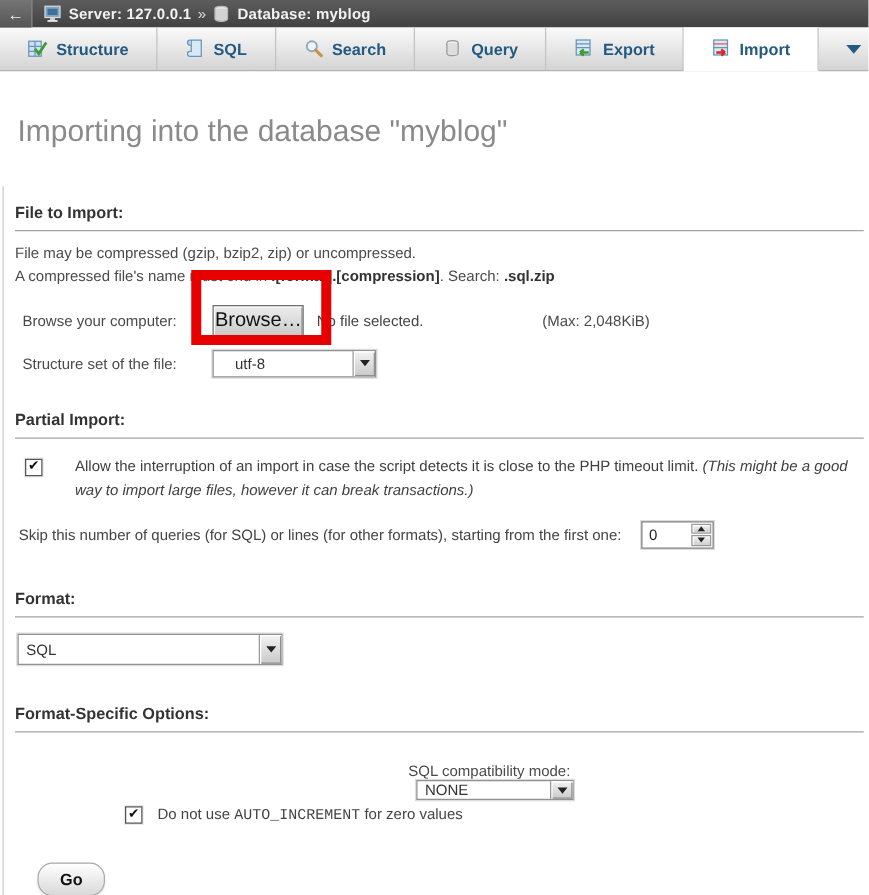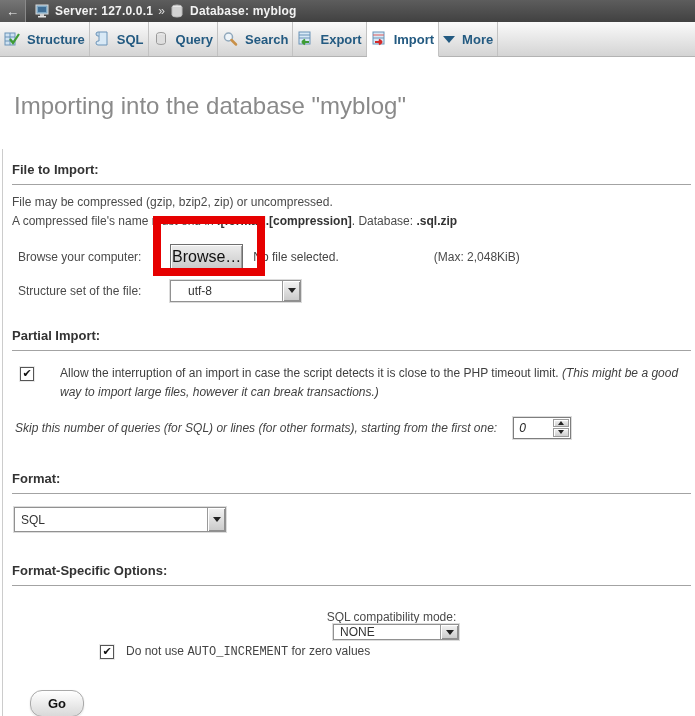--- a/index.html
+++ b/index.html
@@ -14,21 +14,21 @@
               background:linear-gradient(#757575,#555); border-right:1px solid #8a8a8a;
               color:#eee; font-size:13px; cursor:pointer; }
   .crumbs { display:flex; align-items:center; gap:5px; padding-left:9px;
             font-size:12px; font-weight:600; letter-spacing:.2px; }
   .crumbs .sep { color:#ddd; font-weight:normal; }
   .crumb-ico { display:inline-flex; width:15px; height:14px; }
 
   
   .tabbar { display:flex; align-items:stretch; height:34px;
             background:linear-gradient(#fafafa,#d4d4d4); border-bottom:1px solid #b3b3b3; }
-  .tab { display:flex; align-items:center; gap:7px; padding:0 4px;
+  .tab { display:flex; align-items:center; gap:7px; padding:0 22px;
          border-right:1px solid #c2c2c2; font-size:13px; font-weight:bold;
          color:#235a81; cursor:pointer; white-space:nowrap; }
   .tab.active { background:#fff; border-bottom:1px solid #fff; margin-bottom:-1px; }
   .tab-ico { display:inline-flex; width:16px; height:16px; }
   .chev { width:0; height:0; border-left:6px solid transparent; border-right:6px solid transparent;
           border-top:7px solid #235a81; display:inline-block; }
 
   
   .content { position:relative; padding:0 3px 0 12px; }
   .left-rule { position:absolute; left:2px; top:57px; bottom:0; width:1px; background:#ccc; }
@@ -73,21 +73,21 @@
 
   .checkbox { width:12px; height:12px; flex:none; background:#fff; border:1px solid #555;
               box-shadow:0 0 0 1px #e9e9e9; display:inline-flex; align-items:center;
               justify-content:center; cursor:pointer; }
   .checkbox::after { content:"✔"; font-size:11px; line-height:1; color:#111; margin-top:-1px; }
 
   .allow-row { margin-top:13px; display:flex; align-items:flex-start; gap:26px; margin-left:8px;justify-content:center; }
   .allow-text { line-height:19px; max-width:645px; color:#3f3f3f; }
   .allow-text .it { font-style:italic; }
 
-  .skip-row { margin-top:13px; margin-left:3px; height:25px;font-style:italic; }
+  .skip-row { margin-top:13px; margin-left:3px; height:25px; }
   .spinbox { display:inline-flex; align-items:stretch; width:56px; height:20px; background:#fff;
              border:1px solid #7e7e7e; box-shadow:0 0 0 1px #ddd; margin-left:16px; }
   .spin-val { flex:1; padding:3px 0 0 5px; color:#222; }
   .spin-btns { width:16px; flex:none; display:flex; flex-direction:column; margin:1px; gap:1px; }
   .spin-up,.spin-down { flex:1; background:linear-gradient(#f2f2f2,#cfcfcf);
              border:1px solid #9a9a9a; box-shadow:inset 1px 1px 0 #fff;
              display:flex; align-items:center; justify-content:center; cursor:pointer; }
   .spin-up::after { content:""; border-left:3px solid transparent; border-right:3px solid transparent;
              border-bottom:4px solid #222; }
   .spin-down::after { content:""; border-left:3px solid transparent; border-right:3px solid transparent;
@@ -158,34 +158,34 @@
         <svg width="16" height="16" viewBox="0 0 16 16">
             <path d="M4 1 h9 v13 h-9 a2 2 0 0 1 0 -4 h1 v-9" fill="#d8e9f6" stroke="#6b93b8"></path>
             <path d="M4 1 a2 2 0 0 0 0 4 h1" fill="#b9d4ea" stroke="#6b93b8"></path>
           </svg>
       </span>
       <span>SQL</span>
     </div>
     <div class="tab">
       <span class="tab-ico">
         <svg width="16" height="16" viewBox="0 0 16 16">
+            <circle cx="6.5" cy="6" r="4" fill="#eef4f9" stroke="#90a8bc" stroke-width="1.5"></circle>
+            <line x1="9.5" y1="9" x2="14" y2="13.5" stroke="#c89048" stroke-width="2.5" stroke-linecap="round"></line>
+          </svg>
+      </span>
+      <span>Search</span>
+    </div>
+    <div class="tab">
+      <span class="tab-ico">
+        <svg width="16" height="16" viewBox="0 0 16 16">
             <ellipse cx="8" cy="3.5" rx="4.5" ry="2" fill="#ececec" stroke="#9a9a9a"></ellipse>
             <path d="M3.5 3.5 v8 a4.5 2 0 0 0 9 0 v-8" fill="#dedede" stroke="#9a9a9a"></path>
           </svg>
       </span>
       <span>Query</span>
-    </div>
-    <div class="tab">
-      <span class="tab-ico">
-        <svg width="16" height="16" viewBox="0 0 16 16">
-            <circle cx="6.5" cy="6" r="4" fill="#eef4f9" stroke="#90a8bc" stroke-width="1.5"></circle>
-            <line x1="9.5" y1="9" x2="14" y2="13.5" stroke="#c89048" stroke-width="2.5" stroke-linecap="round"></line>
-          </svg>
-      </span>
-      <span>Search</span>
     </div>
     <div class="tab">
       <span class="tab-ico">
         <svg width="16" height="16" viewBox="0 0 16 16">
             <rect x="2" y="1" width="11" height="12" fill="#d8e9f6" stroke="#6b93b8"></rect>
             <line x1="2" y1="4" x2="13" y2="4" stroke="#6b93b8"></line>
             <line x1="2" y1="7" x2="13" y2="7" stroke="#6b93b8"></line>
             <path d="M12 11 h-7 m0 0 l3 -2.5 m-3 2.5 l3 2.5" stroke="#3f9c35" stroke-width="2" fill="none"></path>
           </svg>
       </span>
@@ -209,21 +209,21 @@
   </div>
 
   <div class="content">
     <div class="left-rule"></div>
 
     <h1 class="page-title">Importing into the database "myblog"</h1>
 
     <div class="sec-head mt-file">File to Import:</div>
     <div class="para">
       <div>File may be compressed (gzip, bzip2, zip) or uncompressed.</div>
-      <div><span>A compressed file's name must end in </span><span class="b">.[format].[compression]</span><span>. Database: </span><span class="b">.sql.zip</span></div>
+      <div><span>A compressed file's name must end in </span><span class="b">.[format].[compression]</span><span>. Search: </span><span class="b">.sql.zip</span></div>
     </div>
 
     <div class="row browse-row">
       <span class="field-label">Browse your computer:</span>
       <button class="win-button">Browse…</button>
       <span class="no-file">No file selected.</span>
       <span class="max-note">(Max: 2,048KiB)</span>
     </div>
 
     <div class="row charset-row">

